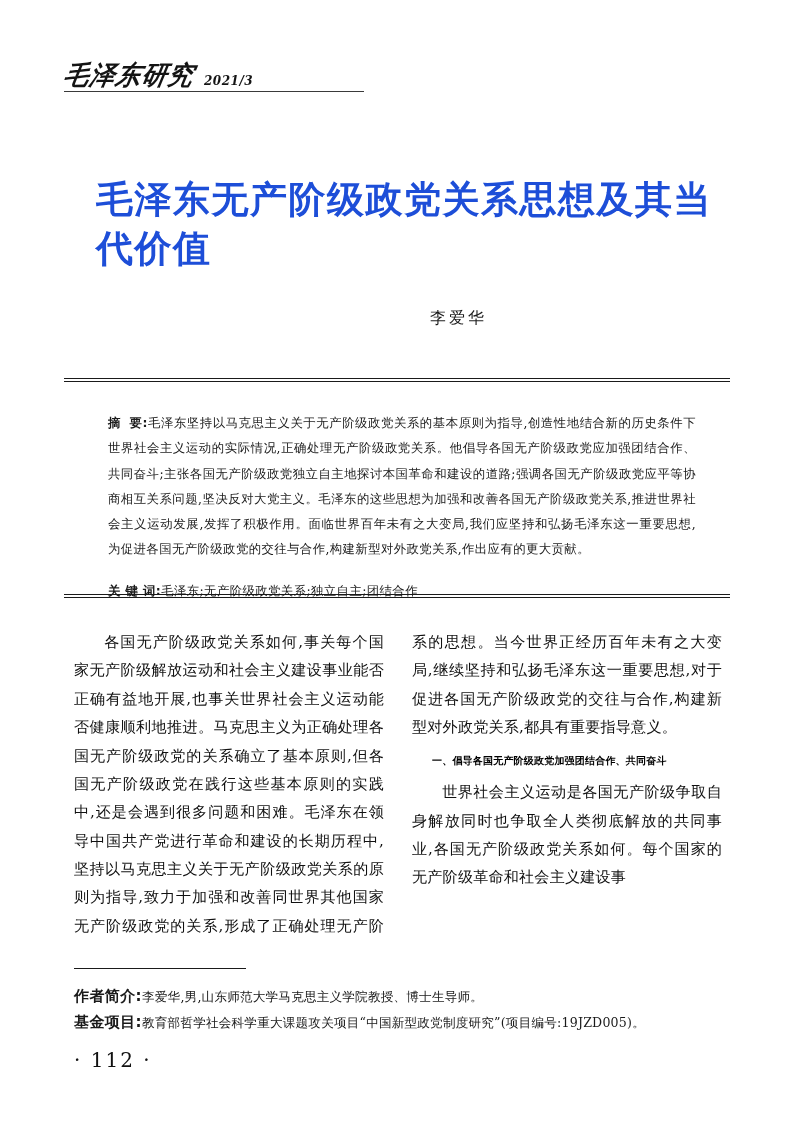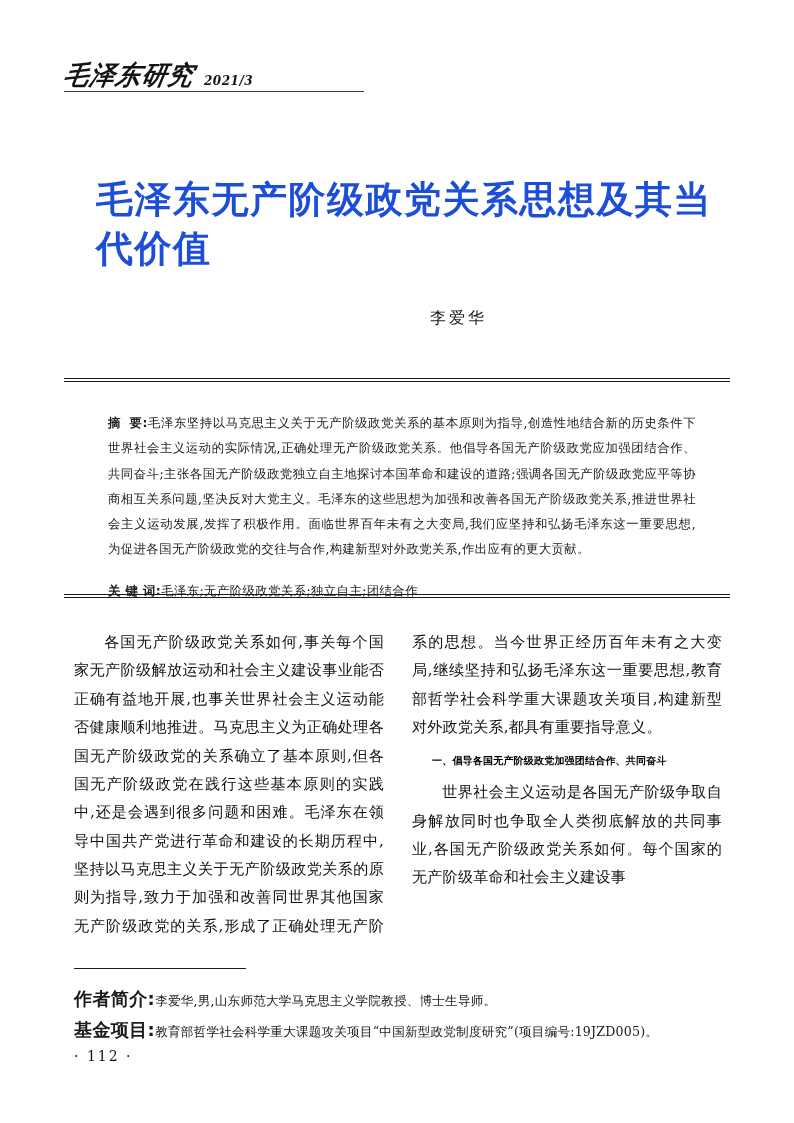--- a/index.html
+++ b/index.html
@@ -192,29 +192,29 @@
     width: 660px;
   }
   .footnote-line {
     font-family: "DejaVu Serif", serif;
     font-size: 12.6px;
     line-height: 1.72;
     letter-spacing: 0.2px;
     margin: 0;
     color: #1a1a1a;
   }
-  .footnote-line .label-bold { font-size: 18px; }
+  .footnote-line .label-bold { font-size: 15px; }
 
   .page-number {
     position: absolute;
     left: 74px;
     top: 1048px;
     width: 200px;
     font-family: "DejaVu Serif", serif;
-    font-size: 14px;
+    font-size: 20px;
     letter-spacing: 2px;
     color: #111;
   }
 </style>
 </head>
 <body>
 
 <div class="page">
 
   <div class="masthead">
@@ -236,21 +236,21 @@
     <p class="keywords-para"><span class="label-bold">关 键 词</span><span class="label-bold">:</span><span>毛泽东;无产阶级政党关系;独立自主;团结合作</span></p>
   </div>
 
   <div class="double-rule rule-bottom"></div>
 
   <div class="body-cols">
     <div class="col">
       <p class="body-para">各国无产阶级政党关系如何,事关每个国家无产阶级解放运动和社会主义建设事业能否正确有益地开展,也事关世界社会主义运动能否健康顺利地推进。马克思主义为正确处理各国无产阶级政党的关系确立了基本原则,但各国无产阶级政党在践行这些基本原则的实践中,还是会遇到很多问题和困难。毛泽东在领导中国共产党进行革命和建设的长期历程中,坚持以马克思主义关于无产阶级政党关系的原则为指导,致力于加强和改善同世界其他国家无产阶级政党的关系,形成了正确处理无产阶级政党关</p>
     </div>
     <div class="col">
-      <p class="body-para" style="text-indent:0;">系的思想。当今世界正经历百年未有之大变局,继续坚持和弘扬毛泽东这一重要思想,教育部哲学社会科学重大课题攻关项目,构建新型对外政党关系,都具有重要指导意义。</p>
+      <p class="body-para" style="text-indent:0;">系的思想。当今世界正经历百年未有之大变局,继续坚持和弘扬毛泽东这一重要思想,对于促进各国无产阶级政党的交往与合作,构建新型对外政党关系,都具有重要指导意义。</p>
       <h2 class="section-heading">一、倡导各国无产阶级政党加强团结合作、共同奋斗</h2>
       <p class="body-para">世界社会主义运动是各国无产阶级争取自身解放同时也争取全人类彻底解放的共同事业,各国无产阶级政党关系如何。每个国家的无产阶级革命和社会主义建设事</p>
     </div>
   </div>
 
   <div class="footnote-rule"></div>
   <div class="footnotes">
     <p class="footnote-line"><span class="label-bold">作者简介</span><span class="label-bold">:</span><span>李爱华,男,山东师范大学马克思主义学院教授、博士生导师。</span></p>
     <p class="footnote-line"><span class="label-bold">基金项目</span><span class="label-bold">:</span><span>教育部哲学社会科学重大课题攻关项目“中国新型政党制度研究”(项目编号:19JZD005)。</span></p>
   </div>

